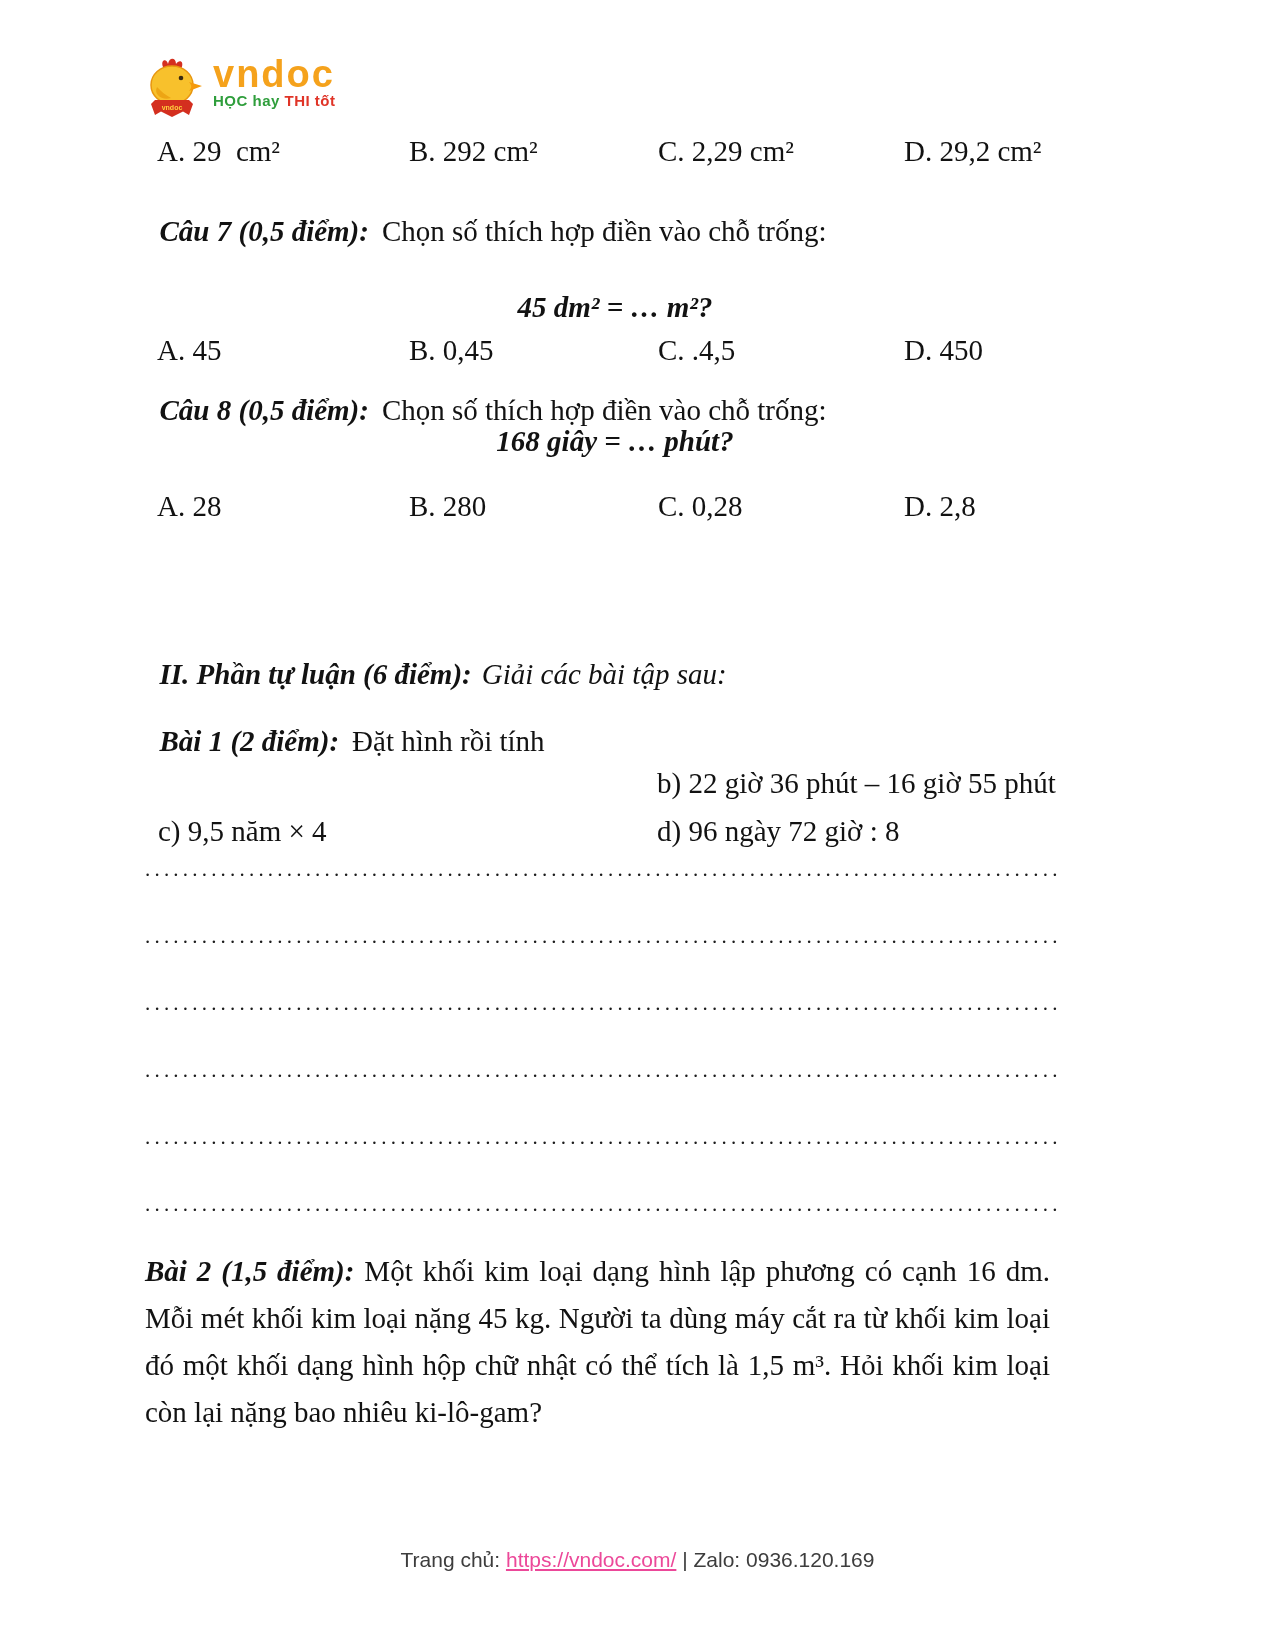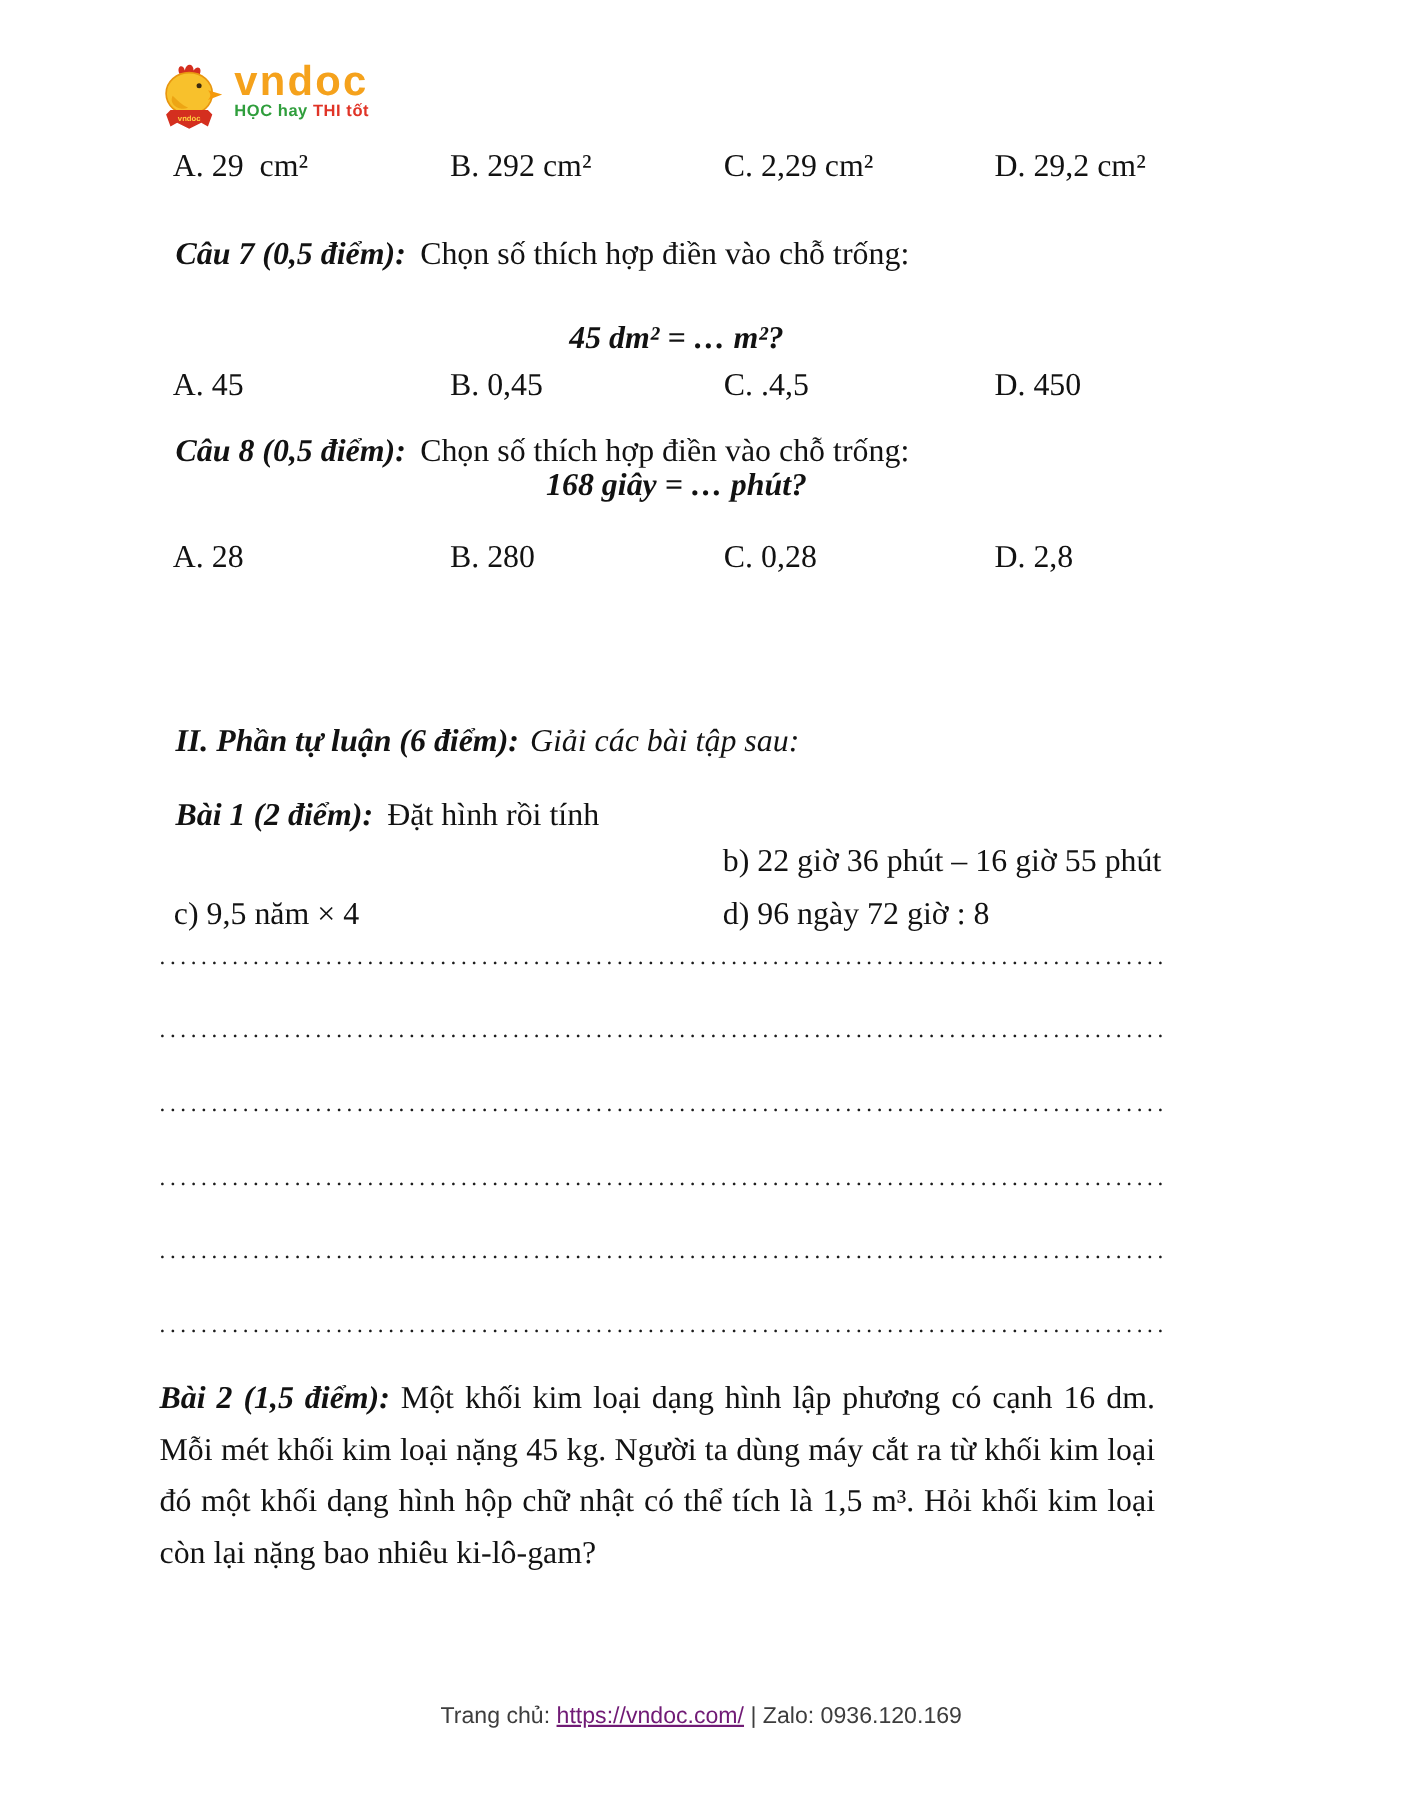--- a/index.html
+++ b/index.html
@@ -22,21 +22,21 @@
   }
   .para {
     position:absolute; left:145px; top:1248px; width:905px;
     font-size:29px; line-height:47px; text-align:justify;
   }
   .footer {
     position:absolute; left:0; top:1548px; width:1275px; text-align:center;
     font-family:"Liberation Sans","DejaVu Sans",sans-serif;
     font-size:21px; color:#3d3d3d;
   }
-  .footer a { color:#701a75; text-decoration:underline; cursor:pointer; }
+  .footer a { color:#ec4899; text-decoration:underline; cursor:pointer; }
   .logo { left:145px; top:56px; display:flex; align-items:flex-start; }
   .brand {
     font-family:"Liberation Sans","DejaVu Sans",sans-serif;
     font-weight:bold; font-size:38px; line-height:36px; letter-spacing:2px;
     color:#f5a21c;
   }
   .tagline {
     font-family:"Liberation Sans","DejaVu Sans",sans-serif;
     font-weight:bold; font-size:15px; line-height:18px; letter-spacing:0.5px;
   }

